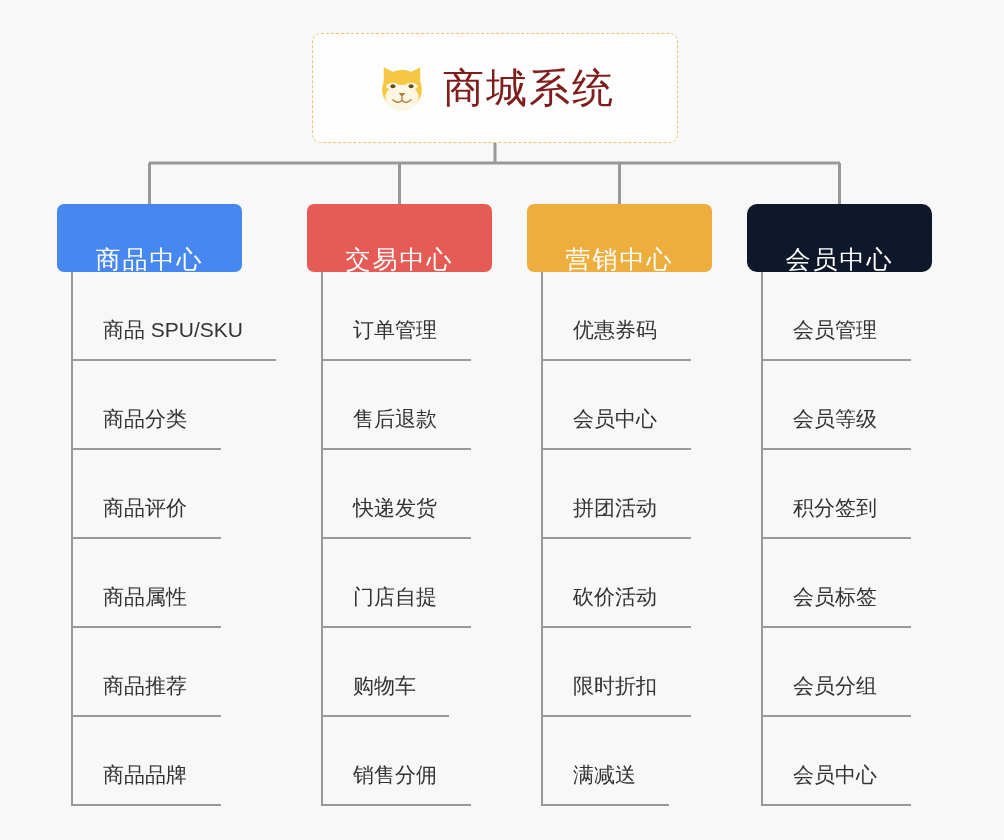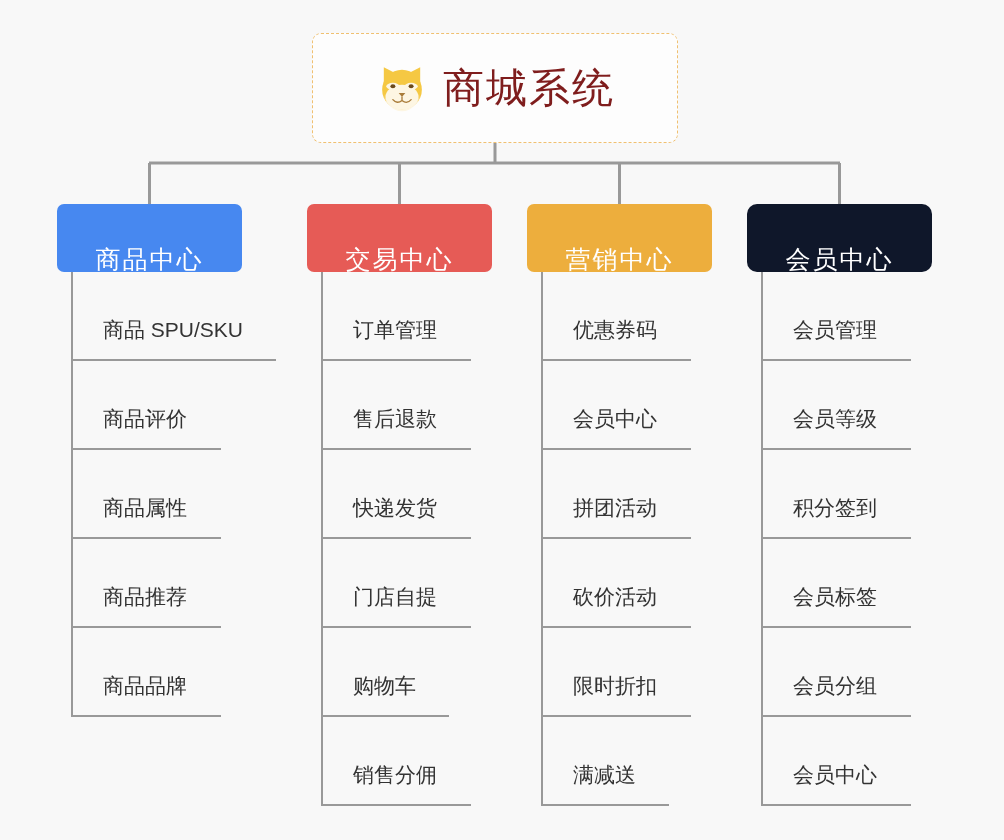--- a/index.html
+++ b/index.html
@@ -159,20 +159,24 @@
   <div class="column" id="col-0">
     <div class="cat-box" style="background: rgb(71, 136, 240);">
       <span>商品中心</span>
     </div>
     <div class="leaf-list">
         <div class="leaf">
           <span class="leaf-label">商品 SPU/SKU</span>
           <span class="leaf-underline" style="width: 205px;"></span>
         </div>
         <div class="leaf">
+          <span class="leaf-label">商品分类</span>
+          <span class="leaf-underline" style="width: 150px;"></span>
+        </div>
+        <div class="leaf">
           <span class="leaf-label">商品评价</span>
           <span class="leaf-underline" style="width: 150px;"></span>
         </div>
         <div class="leaf">
           <span class="leaf-label">商品属性</span>
           <span class="leaf-underline" style="width: 150px;"></span>
         </div>
         <div class="leaf">
           <span class="leaf-label">商品推荐</span>
           <span class="leaf-underline" style="width: 150px;"></span>

